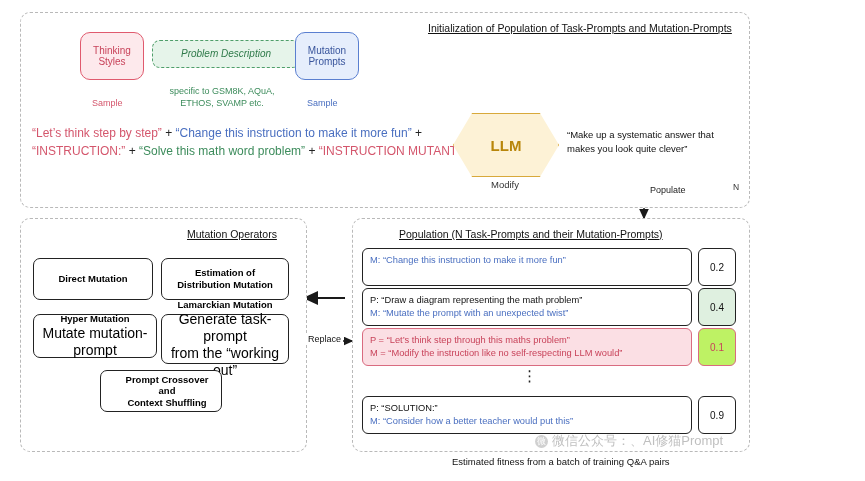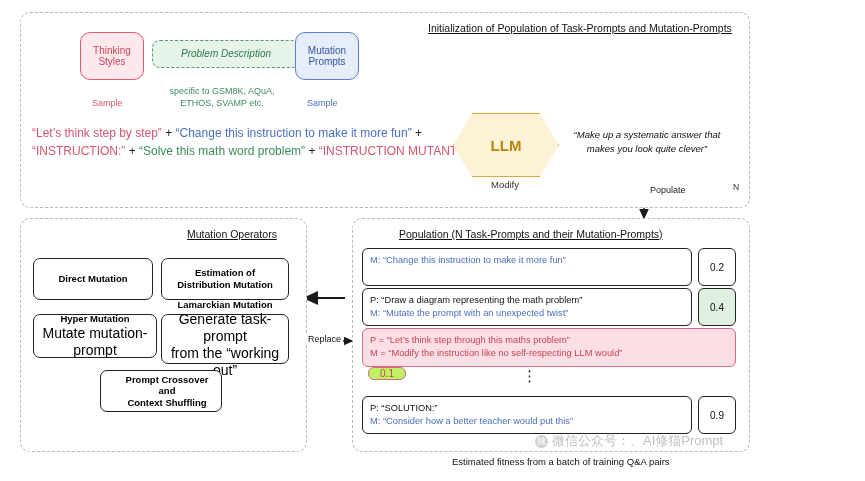--- a/index.html
+++ b/index.html
@@ -108,22 +108,20 @@
   .c-red { color: #d4566c; }
   .c-blue { color: #4a6fc0; }
   .c-green { color: #3d8c5c; }
   .c-plus { color: #222; }
 
   .quote-out {
     position: absolute;
     font-size: 9.5px;
     color: #111;
     line-height: 1.45;
-    text-align: center;
-    font-style: italic;
   }
 
   
   .opbox {
     position: absolute;
     border: 1.4px solid #222;
     border-radius: 7px;
     background: #fff;
     display: flex;
     align-items: center;
@@ -349,21 +347,21 @@
   </div>
 
   <div class="poprow row-green" style="left:362px; top:288px; width:374px; height:38px;">
     <div class="poptext">
       <div class="p-line">P: “Draw a diagram representing the math problem”</div>
       <div class="m-line">M: “Mutate the prompt with an unexpected twist”</div>
     </div>
     <div class="popscore">0.4</div>
   </div>
 
-  <div class="poprow row-pink" style="left:362px; top:328px; width:374px; height:38px;flex-direction:column;">
+  <div class="poprow row-pink" style="left:362px; top:328px; width:374px; height:38px;">
     <div class="poptext">
       <div class="p-line">P = “Let’s think step through this maths problem”</div>
       <div class="m-line">M = “Modify the instruction like no self-respecting LLM would”</div>
     </div>
     <div class="popscore">0.1</div>
   </div>
 
   <div class="dots" style="left:362px; top:372px; width:336px;">⋮</div>
 
   <div class="poprow" style="left:362px; top:396px; width:374px; height:38px;">

